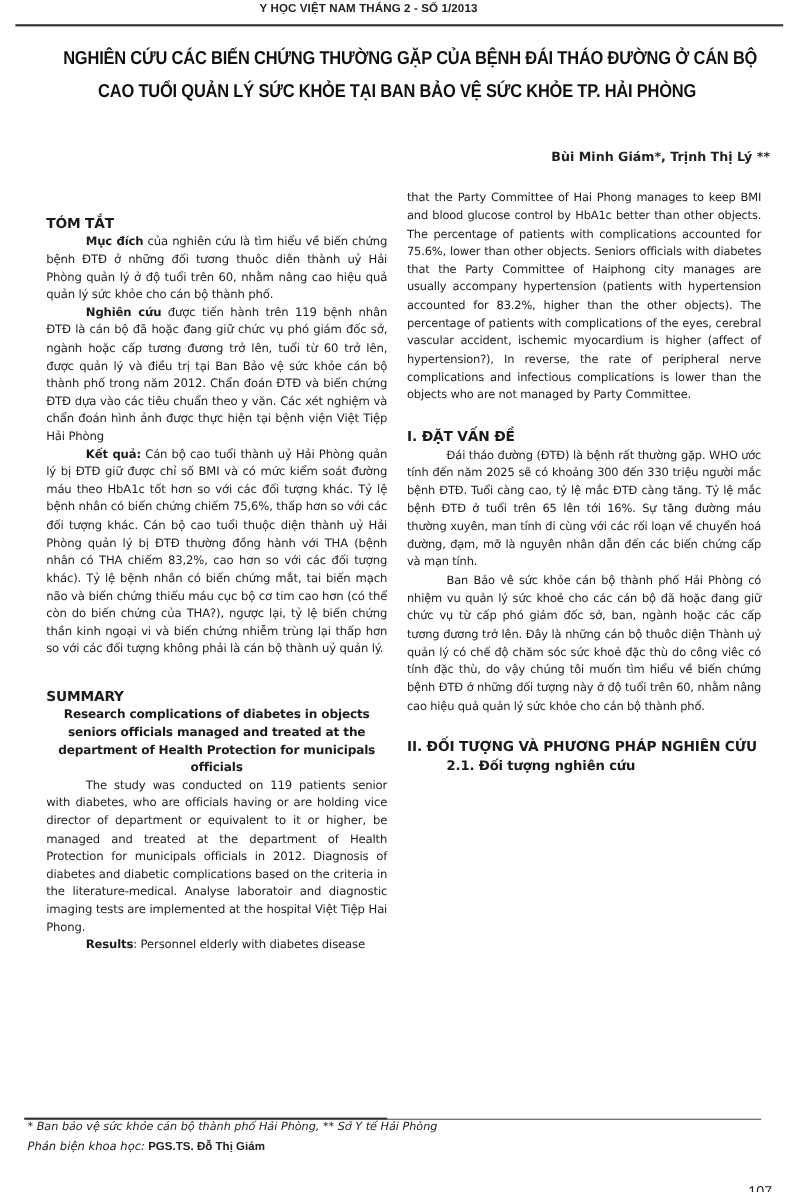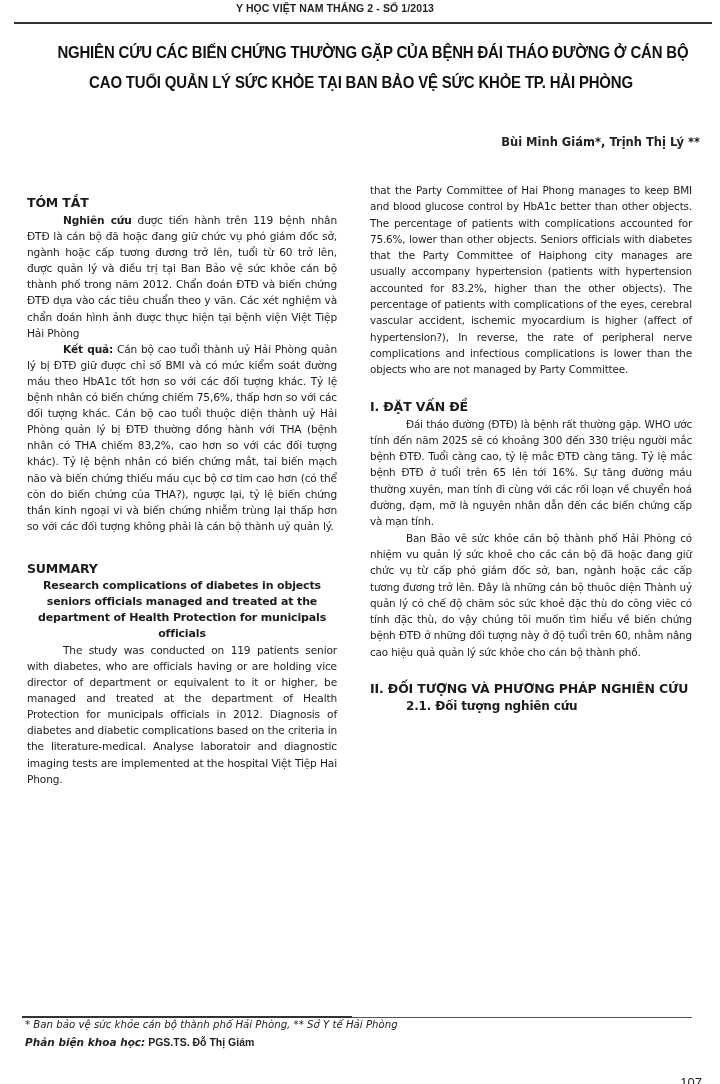--- a/index.html
+++ b/index.html
@@ -24,22 +24,22 @@
     }
     .title .line { display: block; white-space: nowrap; }
     .authors {
       position: absolute; top: 135px; right: 20px; 
       font-family: "DejaVu Sans", sans-serif; font-weight: bold; font-size: 11.5px; color: #222;
     }
     .col {
       position: absolute; font-size: 10.6px; line-height: 16.1px; color: #1c1c1c;
       text-align: justify; letter-spacing: -0.15px;
     }
-    .col-left { left: 27px; top: 194px; width: 310px; }
-    .col-right { left: 370px; top: 182px; width: 322px; font-size: 10.4px; line-height: 16.3px; }
+    .col-left { left: 42px; top: 194px; width: 310px; }
+    .col-right { left: 370px; top: 172px; width: 322px; font-size: 10.4px; line-height: 16.3px; }
     .col p { margin: 0; }
     .indent { text-indent: 36px; }
     .h-sec { font-weight: bold; font-size: 12.5px; margin: 0; line-height: 18px; }
     .h-sec-tomtat { margin-top: 6px; }
     .lead { font-weight: bold; }
     .summary-title {
       font-weight: bold; text-align: center; font-size: 11px; line-height: 16px;
       margin: 0;
     }
     .gap-lg { height: 26px; }
@@ -50,21 +50,21 @@
     }
     .foot-rule-right {
       position: absolute; top: 1017px; left: 352px; width: 340px; height: 1px; background: #555;
     }
     .footnote {
       position: absolute; top: 1019px; left: 25px; font-size: 10.2px; font-style: italic; color: #222;
     }
     .reviewer {
       position: absolute; top: 1036px; left: 25px; font-size: 10.5px; color: #222;
     }
-    .reviewer .lbl { font-weight: bold; font-style: italic; }
+    .reviewer .lbl { font-weight: normal; font-style: italic; }
     .reviewer .nm { font-weight: bold; font-family: "Liberation Sans", sans-serif; }
     .page-no {
       position: absolute; top: 1039px; right: 18px; font-family: "Liberation Sans", sans-serif;
       font-size: 13px; color: #222; margin-top: 36px;
     }
   </style>
 </head>
 <body>
 
 <div class="running-head">Y HỌC VIỆT NAM THÁNG 2 - SỐ 1/2013</div>
@@ -72,28 +72,30 @@
 
 <div class="title">
   <span class="line">NGHIÊN CỨU CÁC BIẾN CHỨNG THƯỜNG GẶP CỦA BỆNH ĐÁI THÁO ĐƯỜNG Ở CÁN BỘ</span>
   <span class="line">CAO TUỔI QUẢN LÝ SỨC KHỎE TẠI BAN BẢO VỆ SỨC KHỎE TP. HẢI PHÒNG</span>
 </div>
 
 <div class="authors">Bùi Minh Giám*, Trịnh Thị Lý **</div>
 
 <div class="col col-left">
   <p class="h-sec h-sec-tomtat">TÓM TẮT</p>
+  <p class="indent"><span class="lead">Mục đích</span><span> của nghiên cứu là tìm hiểu về biến chứng bệnh ĐTĐ ở những đối tương thuôc diên thành uỷ Hải Phòng quản lý ở độ tuổi trên 60, nhằm nâng cao hiệu quả quản lý sức khỏe cho cán bộ thành phố.</span></p>
   <p class="indent"><span class="lead">Nghiên cứu</span><span> được tiến hành trên 119 bệnh nhân ĐTĐ là cán bộ đã hoặc đang giữ chức vụ phó giám đốc sở, ngành hoặc cấp tương đương trở lên, tuổi từ 60 trở lên, được quản lý và điều trị tại Ban Bảo vệ sức khỏe cán bộ thành phố trong năm 2012. Chẩn đoán ĐTĐ và biến chứng ĐTĐ dựa vào các tiêu chuẩn theo y văn. Các xét nghiệm và chẩn đoán hình ảnh được thực hiện tại bệnh viện Việt Tiệp Hải Phòng</span></p>
   <p class="indent"><span class="lead">Kết quả:</span><span> Cán bộ cao tuổi thành uỷ Hải Phòng quản lý bị ĐTĐ giữ được chỉ số BMI và có mức kiểm soát đường máu theo HbA1c tốt hơn so với các đối tượng khác. Tỷ lệ bệnh nhân có biến chứng chiếm 75,6%, thấp hơn so với các đối tượng khác. Cán bộ cao tuổi thuộc diện thành uỷ Hải Phòng quản lý bị ĐTĐ thường đồng hành với THA (bệnh nhân có THA chiếm 83,2%, cao hơn so với các đối tượng khác). Tỷ lệ bệnh nhân có biến chứng mắt, tai biến mạch não và biến chứng thiếu máu cục bộ cơ tim cao hơn (có thể còn do biến chứng của THA?), ngược lại, tỷ lệ biến chứng thần kinh ngoại vi và biến chứng nhiễm trùng lại thấp hơn so với các đối tượng không phải là cán bộ thành uỷ quản lý.</span></p>
 
   <div class="gap-lg"></div>
 
   <p class="h-sec">SUMMARY</p>
   <p class="summary-title">Research complications of diabetes in objects seniors officials managed and treated at the department of Health Protection for municipals officials</p>
   <p class="indent">The study was conducted on 119 patients senior with diabetes, who are officials having or are holding vice director of department or equivalent to it or higher, be managed and treated at the department of Health Protection for municipals officials in 2012. Diagnosis of diabetes and diabetic complications based on the criteria in the literature-medical. Analyse laboratoir and diagnostic imaging tests are implemented at the hospital Việt Tiệp Hai Phong.</p>
+  <p class="indent"><span class="lead">Results</span><span>: Personnel elderly with diabetes disease</span></p>
 </div>
 
 <div class="col col-right">
   <p>that the Party Committee of Hai Phong manages to keep BMI and blood glucose control by HbA1c better than other objects. The percentage of patients with complications accounted for 75.6%, lower than other objects. Seniors officials with diabetes that the Party Committee of Haiphong city manages are usually accompany hypertension (patients with hypertension accounted for 83.2%, higher than the other objects). The percentage of patients with complications of the eyes, cerebral vascular accident, ischemic myocardium is higher (affect of hypertension?), In reverse, the rate of peripheral nerve complications and infectious complications is lower than the objects who are not managed by Party Committee.</p>
 
   <div class="gap-md"></div>
 
   <p class="h-sec">I. ĐẶT VẤN ĐỀ</p>
   <p class="indent">Đái tháo đường (ĐTĐ) là bệnh rất thường gặp. WHO ước tính đến năm 2025 sẽ có khoảng 300 đến 330 triệu người mắc bệnh ĐTĐ. Tuổi càng cao, tỷ lệ mắc ĐTĐ càng tăng. Tỷ lệ mắc bệnh ĐTĐ ở tuổi trên  65 lên tới 16%. Sự tăng đường máu thường xuyên, man tính đi cùng với các rối loạn về chuyển hoá đường, đạm, mỡ là nguyên nhân dẫn đến các biến chứng cấp và mạn tính.</p>
   <p class="indent">Ban Bảo vê sức khỏe cán bộ thành phố Hải Phòng có nhiệm vu quản lý sức khoẻ cho các cán bộ đã hoặc đang giữ chức vụ từ cấp phó giám đốc sở, ban, ngành hoặc các cấp tương đương trở lên. Đây là những cán bộ thuôc diện Thành uỷ quản lý có chế độ chăm sóc sức khoẻ đặc thù do công viêc có tính đặc thù, do vậy chúng tôi muốn tìm hiểu về biến chứng bệnh ĐTĐ ở những đối tượng này ở độ tuổi trên 60, nhằm nâng cao hiệu quả quản lý sức khỏe cho cán bộ thành phố.</p>

